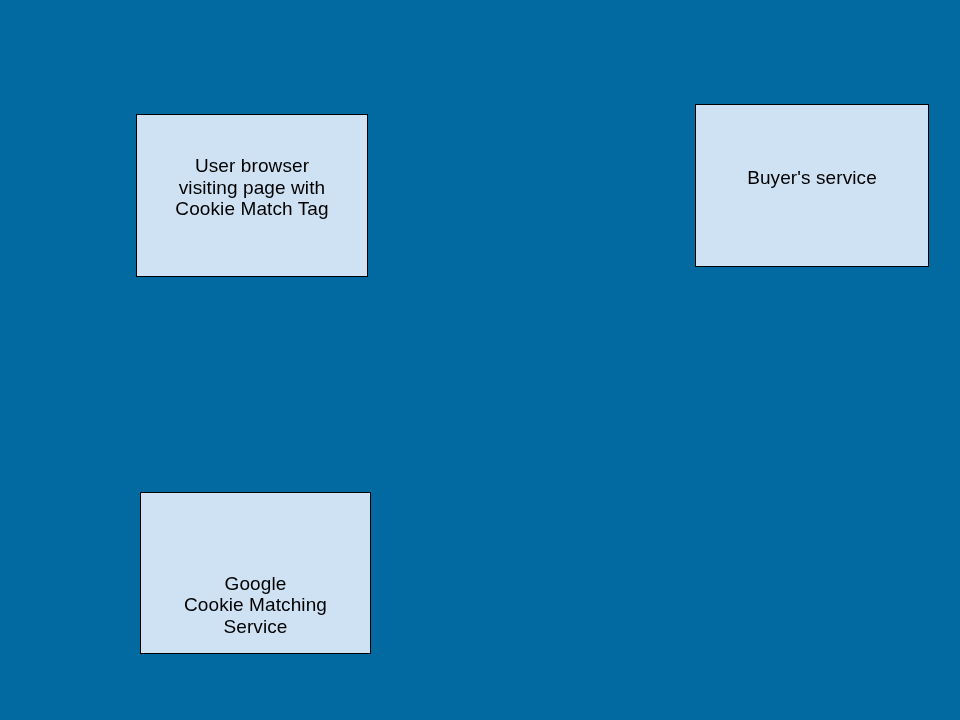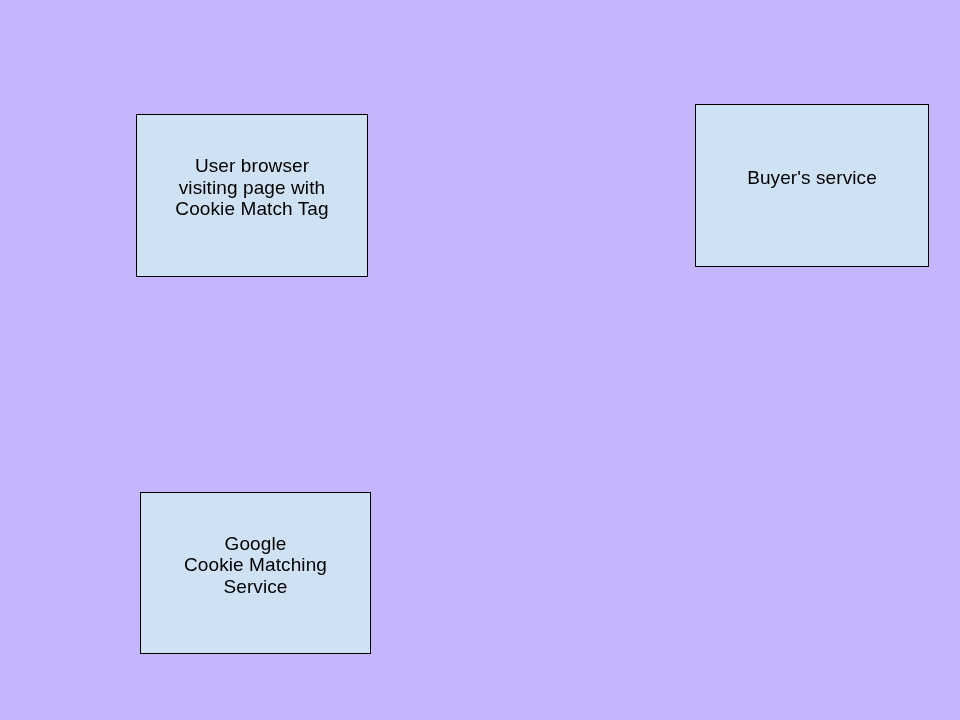--- a/index.html
+++ b/index.html
@@ -9,21 +9,21 @@
   body {
     width: 960px;
     height: 720px;
     overflow: hidden;
     font-family: "Liberation Sans", sans-serif;
   }
   .canvas {
     position: relative;
     width: 960px;
     height: 720px;
-    background: #c4b5fd;
+    background: #0369a1;
   }
   .node {
     position: absolute;
     box-sizing: border-box;
     background: #cfe2f3;
     border: 1px solid #000000;
     display: flex;
     align-items: center;
     justify-content: center;
     
@@ -47,20 +47,21 @@
     left: 695px;
     top: 104px;
     width: 234px;
     height: 163px;
   }
   .node-google-cms {
     left: 140px;
     top: 492px;
     width: 231px;
     height: 162px;
+    align-items: flex-end;
   }
 </style>
 </head>
 <body>
 
 <div class="canvas">
 
   <div class="node node-user-browser">
     <span class="node-label">User browser
 visiting page with

